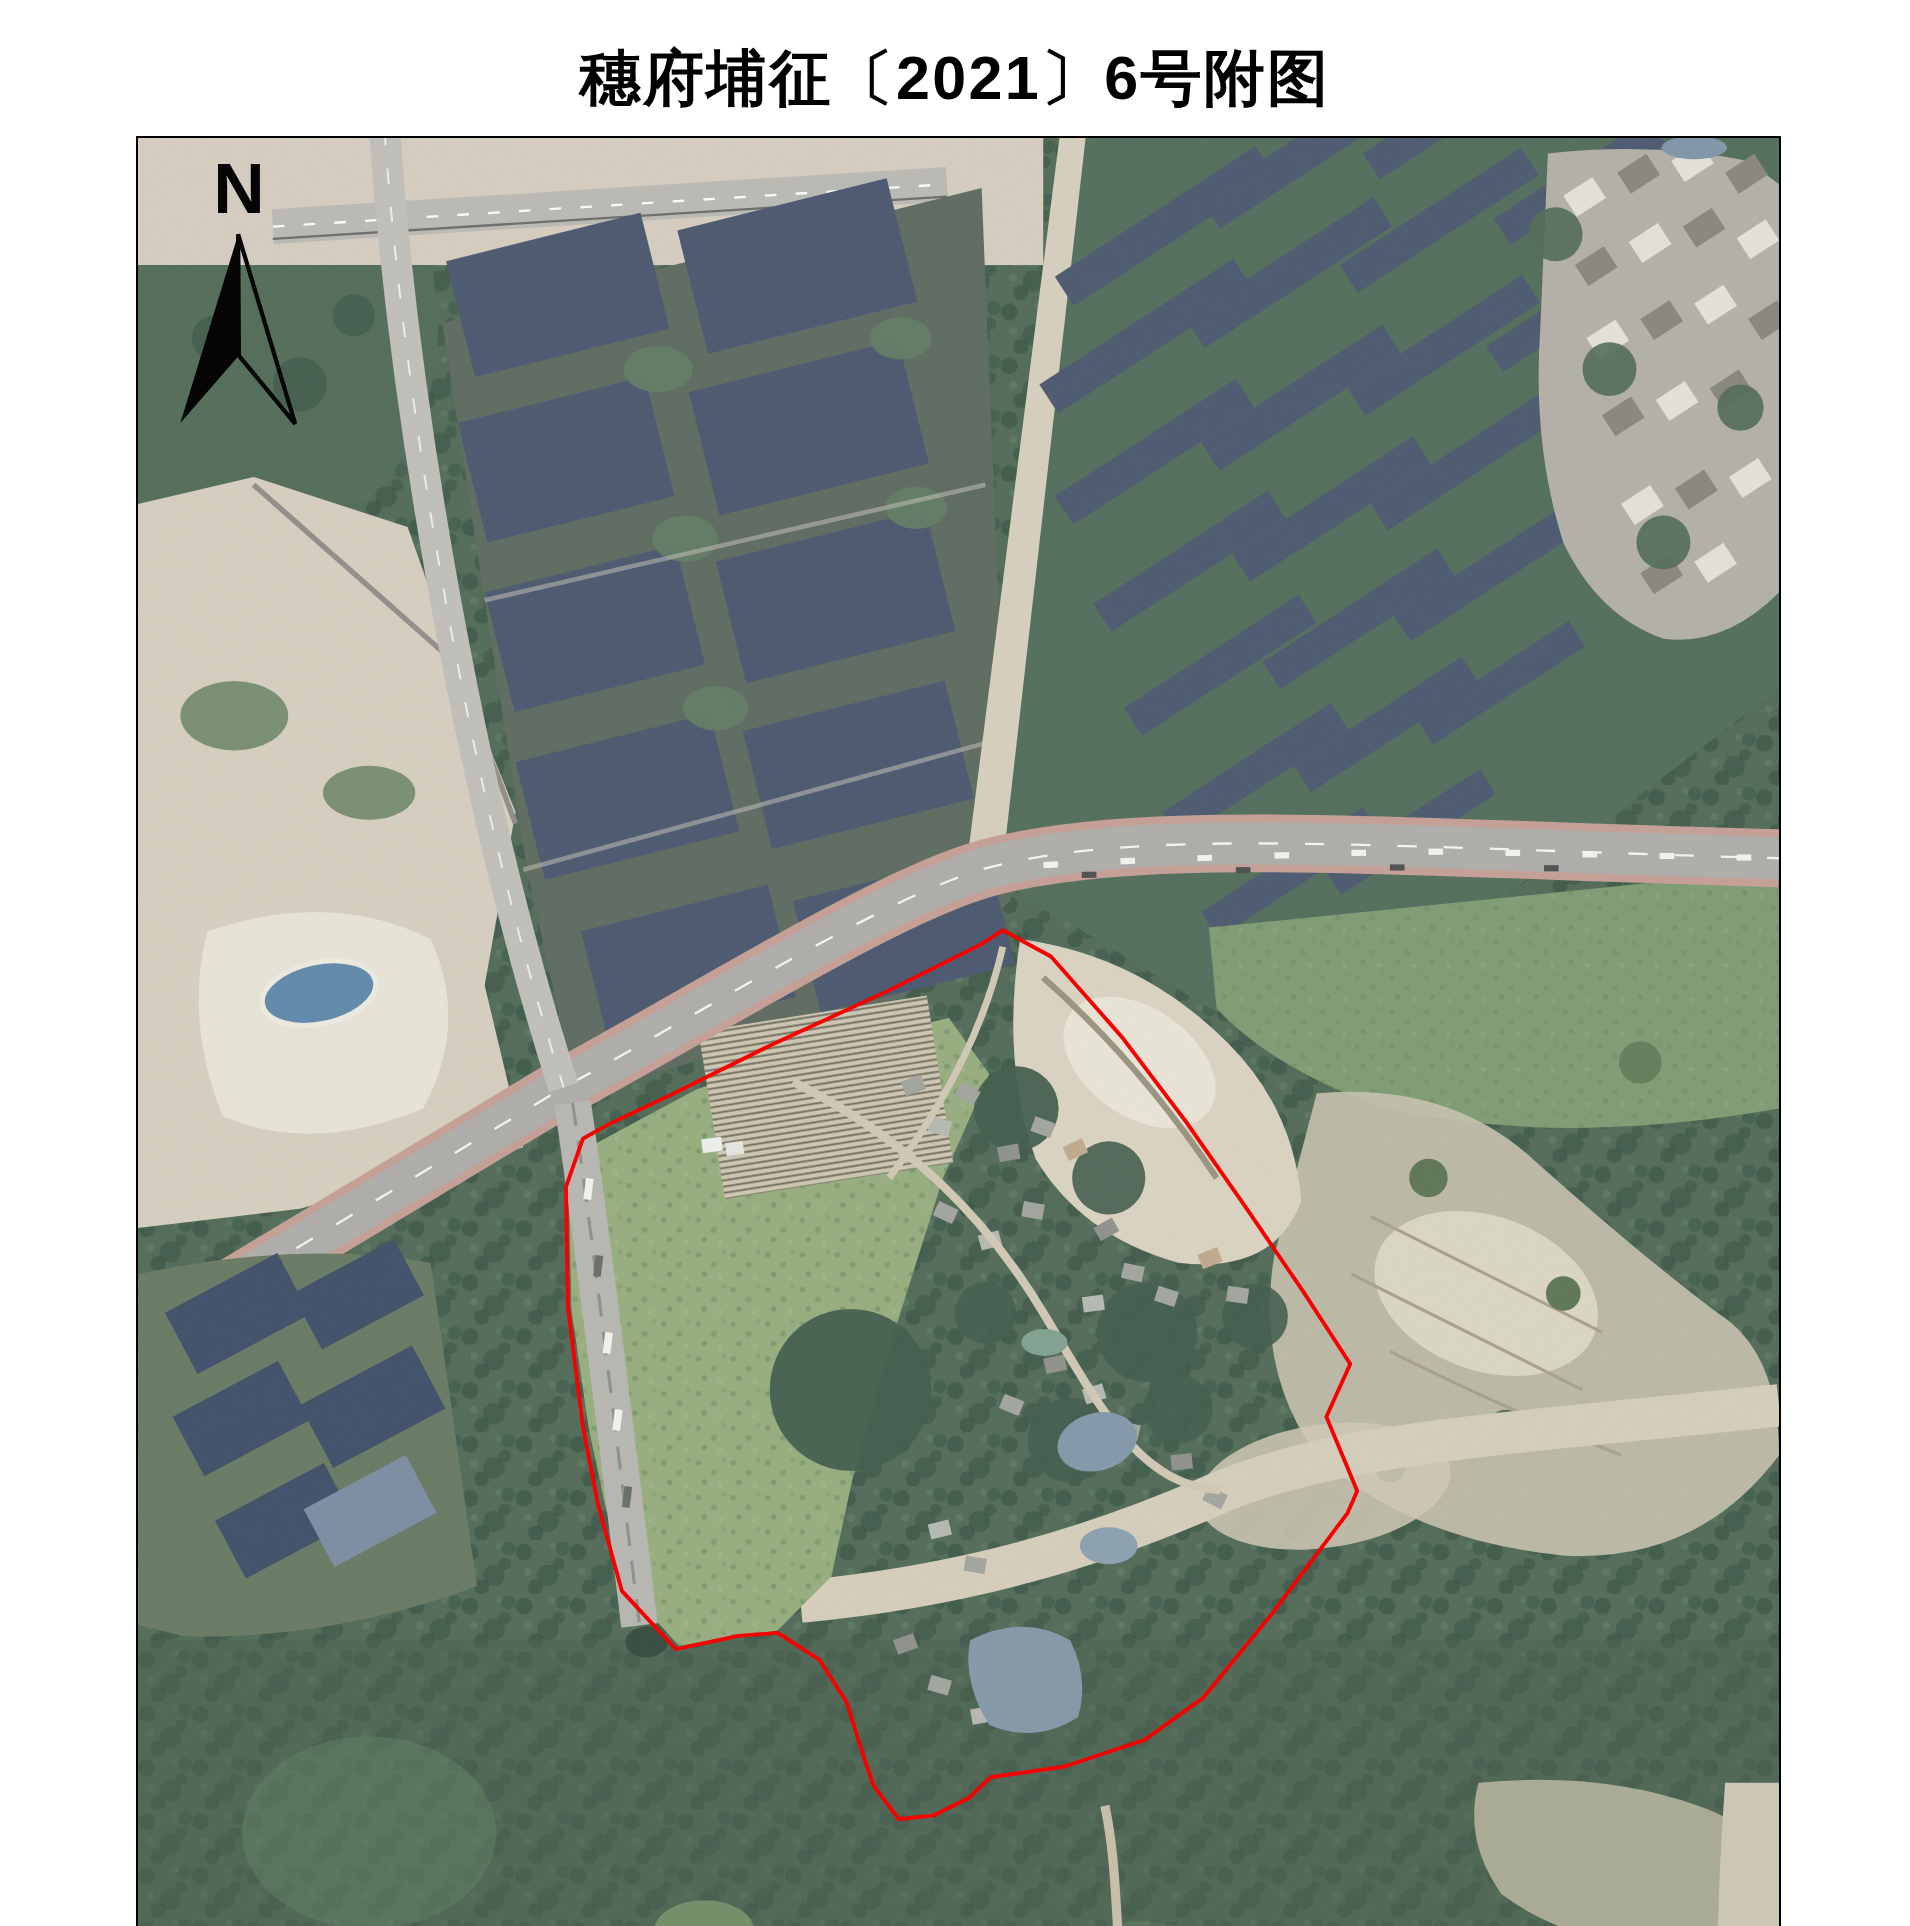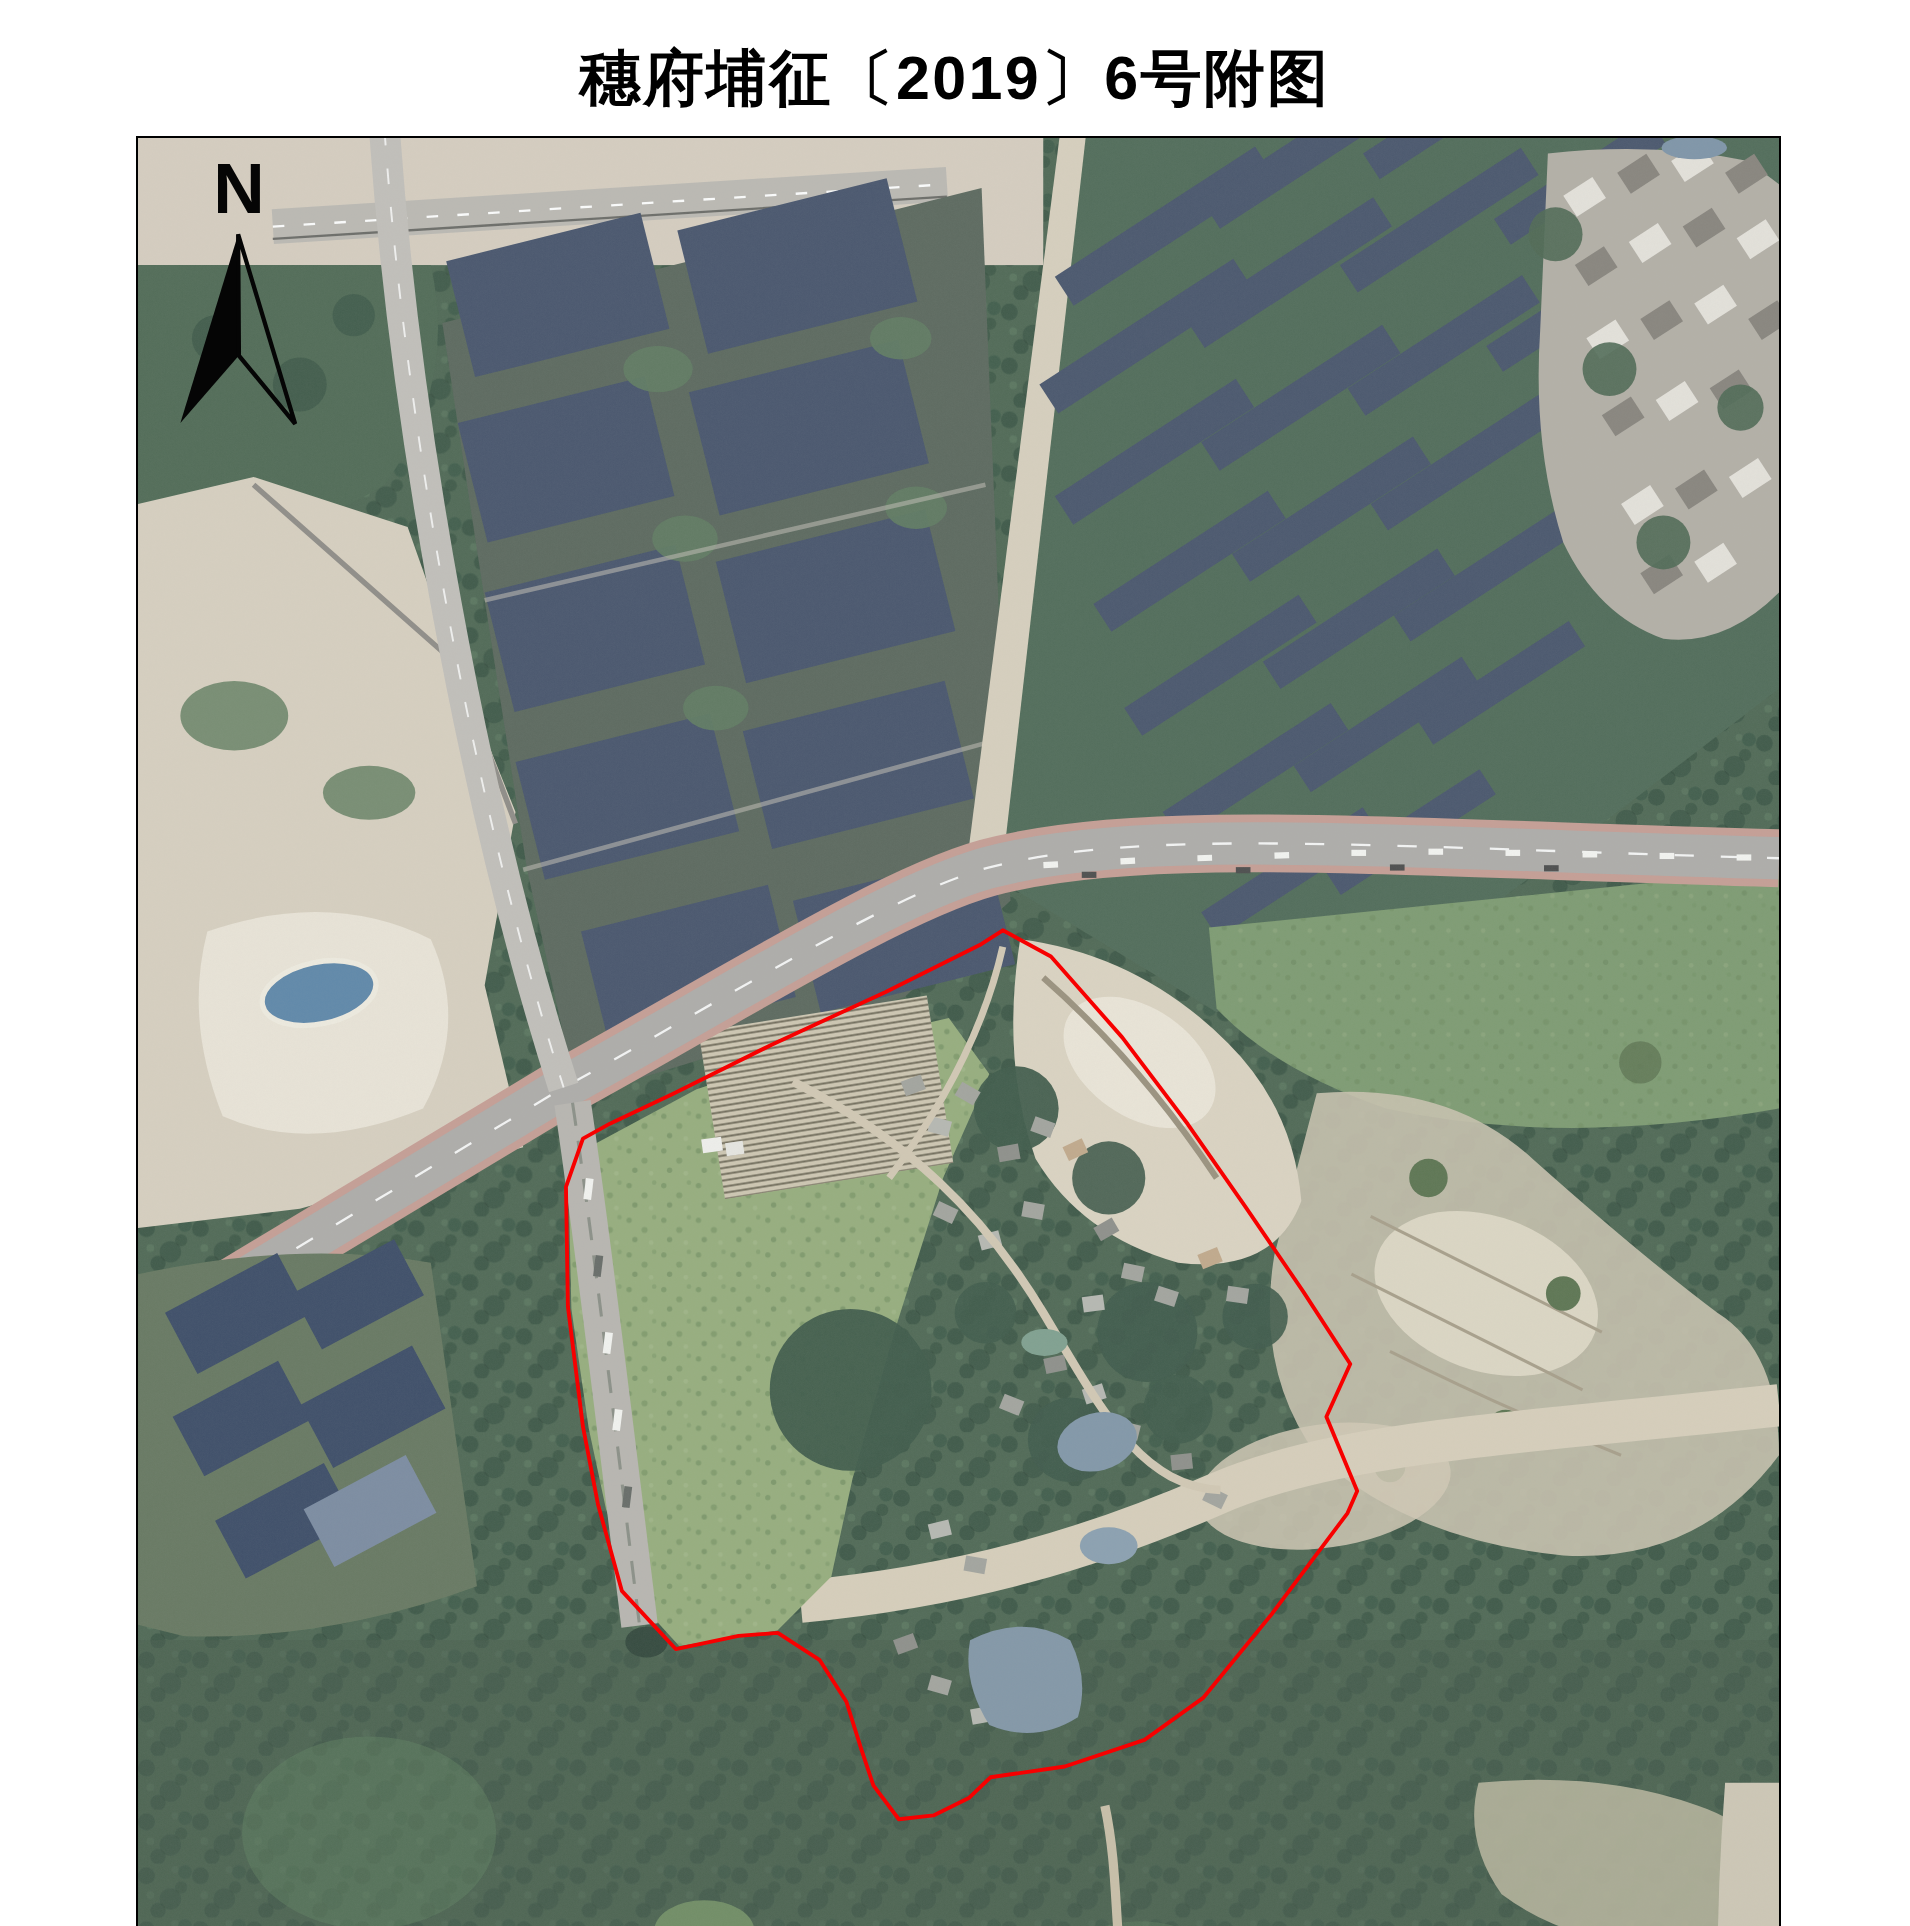--- a/index.html
+++ b/index.html
@@ -10,21 +10,21 @@
   #map-frame{position:absolute;left:136px;top:136px;width:1641px;height:2467px;
     border:2.3px solid #000;box-sizing:content-box;overflow:hidden;background:#4d6753;}
   #map-frame svg{display:block;width:100%;height:100%;}
   .nlabel{font-family:"Liberation Sans","DejaVu Sans",sans-serif;font-weight:bold;}
 </style>
 </head>
 <body>
 
 <div id="page">
 
-  <div id="map-title">穗府埔征〔2019〕6号附图</div>
+  <div id="map-title">穗府埔征〔2021〕6号附图</div>
 
   <div id="map-frame">
   <svg viewBox="0 0 4260 6405" preserveAspectRatio="none">
     <defs>
       <pattern id="canopy" width="140" height="140" patternUnits="userSpaceOnUse">
         <circle cx="22" cy="32" r="22" fill="#2c4538" opacity="0.5"></circle>
         <circle cx="84" cy="92" r="28" fill="#2c4538" opacity="0.45"></circle>
         <circle cx="122" cy="22" r="18" fill="#31503f" opacity="0.5"></circle>
         <circle cx="52" cy="122" r="20" fill="#233b2f" opacity="0.4"></circle>
         <circle cx="112" cy="62" r="16" fill="#233b2f" opacity="0.35"></circle>

